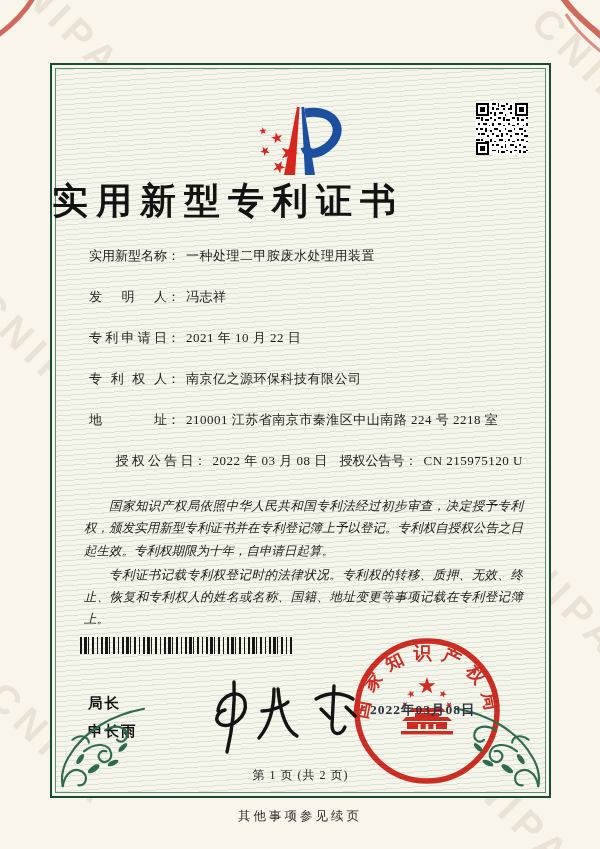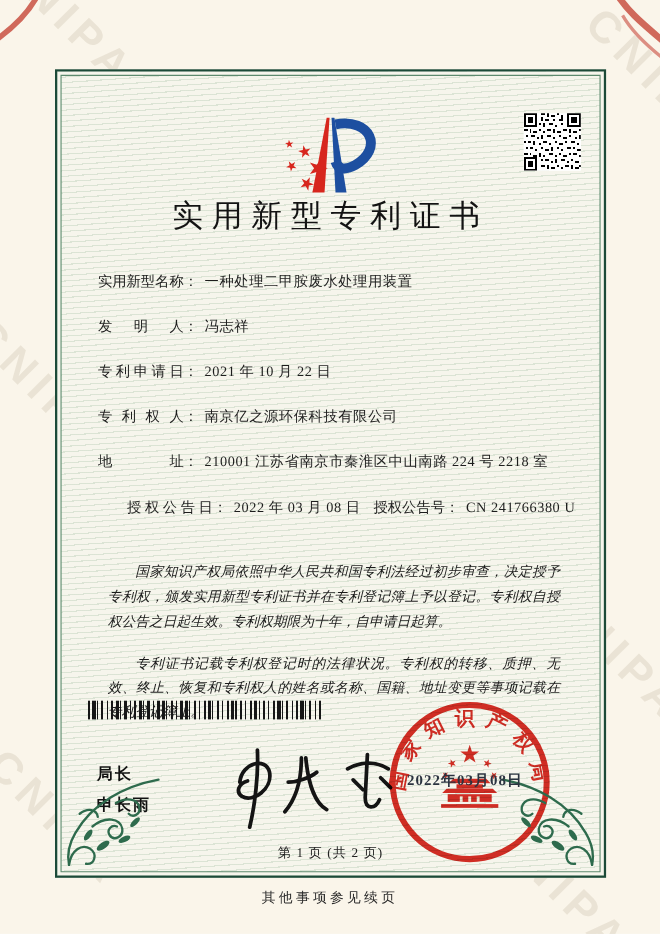--- a/index.html
+++ b/index.html
@@ -28,37 +28,37 @@
         rgba(112,158,118,0.20) 0 1px, rgba(255,255,255,0) 1px 5px),
       #f6f5ec;
     box-shadow:inset 0 0 0 3px #f6f5ec, inset 0 0 0 4px #5d8a6e;
   }
   .cert-no{
     position:absolute;left:30px;top:38px;font-size:13px;letter-spacing:2px;color:#222;
   }
   .qr{position:absolute;right:21px;top:38px;width:52px;height:52px;background:#fff;}
   .logo{position:absolute;left:50%;top:38px;transform:translateX(-50%);}
   .title{
-    position:absolute;left:0;right:0;top:112px;text-align:center;
-    font-size:28px;font-weight:normal;letter-spacing:8px;color:#131313;
+    position:absolute;left:0;right:0;top:112px;
+    font-size:36px;font-weight:bold;letter-spacing:8px;color:#131313;
   }
   .fields{position:absolute;left:37px;top:182px;right:26px;font-size:13px;color:#1d1d1d;}
   .frow{margin-bottom:23px;white-space:nowrap;}
   .flabel{display:inline-block;width:78px;text-align:justify;text-align-last:justify;vertical-align:top;}
   .fcolon{display:inline-block;margin-right:6px;}
   .fvalue{letter-spacing:0.5px;}
   .frow-double{display:flex;justify-content:flex-end;}
   .fg1{width:224px;flex:none;white-space:nowrap;}
   .fg2{white-space:nowrap;}
   .paras{
     position:absolute;left:30px;right:24px;top:428px;
     font-size:12.5px;line-height:1.78;color:#1a1a1a;
     font-style:italic;text-align:justify;
   }
-  .paras p{margin:16px;text-indent:2em;}
+  .paras p{margin:2px;text-indent:2em;}
   .barcode{
     position:absolute;left:28px;top:572px;width:212px;height:17px;
     background:repeating-linear-gradient(90deg,
       #161616 0 2px, rgba(0,0,0,0) 2px 4px,
       #161616 4px 7px, rgba(0,0,0,0) 7px 8px,
       #161616 8px 9px,  rgba(0,0,0,0) 9px 12px,
       #161616 12px 14px, rgba(0,0,0,0) 14px 17px,
       #161616 17px 18px, rgba(0,0,0,0) 18px 21px);
   }
   .officials{
@@ -164,21 +164,21 @@
         <span class="flabel">专利权人</span><span class="fcolon">：</span><span class="fvalue">南京亿之源环保科技有限公司</span>
       </div>
       <div class="frow">
         <span class="flabel">地址</span><span class="fcolon">：</span><span class="fvalue">210001 江苏省南京市秦淮区中山南路 224 号 2218 室</span>
       </div>
       <div class="frow frow-double">
         <span class="fg1">
           <span class="flabel">授权公告日</span><span class="fcolon">：</span><span class="fvalue">2022 年 03 月 08 日</span>
         </span>
         <span class="fg2">
-          <span>授权公告号</span><span class="fcolon">：</span><span class="fvalue">CN 241766380 U</span>
+          <span>授权公告号</span><span class="fcolon">：</span><span class="fvalue">CN 215975120 U</span>
         </span>
       </div>
     </div>
 
     <div class="paras">
       <p>国家知识产权局依照中华人民共和国专利法经过初步审查，决定授予专利权，颁发实用新型专利证书并在专利登记簿上予以登记。专利权自授权公告之日起生效。专利权期限为十年，自申请日起算。</p>
       <p>专利证书记载专利权登记时的法律状况。专利权的转移、质押、无效、终止、恢复和专利权人的姓名或名称、国籍、地址变更等事项记载在专利登记簿上。</p>
     </div>
 
     <div class="barcode"></div>

